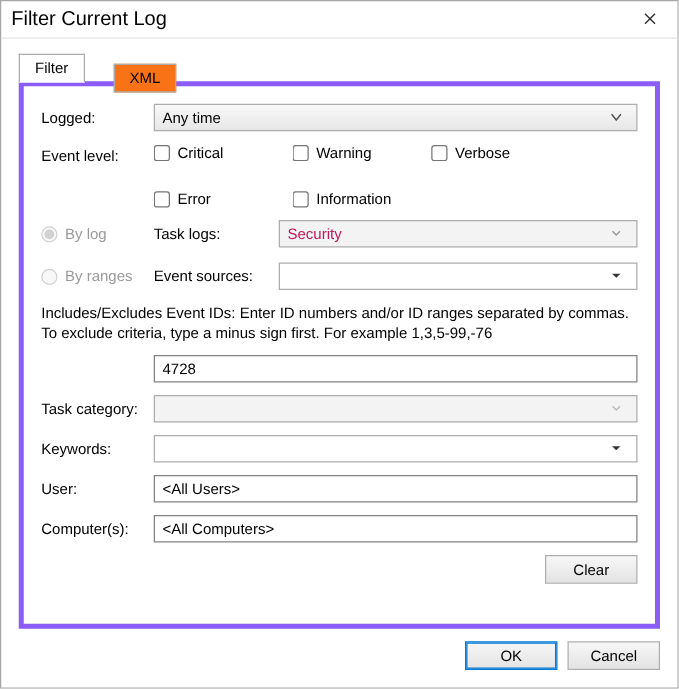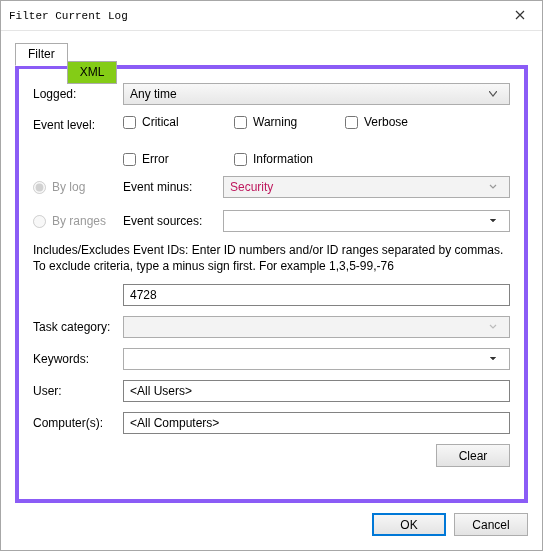--- a/index.html
+++ b/index.html
@@ -23,22 +23,21 @@
   }
   .titlebar {
     height: 30px;
     display: flex;
     align-items: center;
     padding-left: 8px;
     border-bottom: 1px solid #e5e5e5;
   }
   .titlebar-title {
     flex: 1;
-    font-size: 11px;
-    font-family: Liberation Mono, monospace;
+    font-size: 16px;
   }
   .titlebar-close {
     width: 45px;
     height: 29px;
     display: flex;
     align-items: center;
     justify-content: center;
     cursor: pointer;
   }
   .titlebar-close svg { width: 10px; height: 10px; }
@@ -58,22 +57,23 @@
     border: 1px solid #acacac;
     background: #fff;
     margin-right: -1px;
     cursor: pointer;
     position: relative;
   }
   .tab.active {
     border-bottom: 1px solid #fff;
   }
   .tab.inactive {
-    background: #84cc16;
-    top: 18px;
+    background: #f97316;
+    top: 8px;
+    margin-left: 24px;
   }
   .tabpanel {
     border: 4px solid #8b5cf6;
     margin-top: -1px;
     padding: 14px 14px 14px 14px;
     flex: 1;
     background: #fff;
   }
   .row {
     display: flex;
@@ -239,21 +239,21 @@
             </label>
           </div>
         </div>
       </div>
 
       <div class="subgrid" style="margin-bottom:10px;">
         <label class="radio">
           <input type="radio" checked="" disabled="" style="">
           <span>By log</span>
         </label>
-        <div>Event minus:</div>
+        <div>Task logs:</div>
         <div class="combo flat disabled">
           <span>Security</span>
           <span class="caret chev">
             <svg viewBox="0 0 8 6">
                 <path d="M1 1 L4 4 L7 1" fill="none" stroke="#999" stroke-width="1.2"></path>
               </svg>
           </span>
         </div>
 
         <label class="radio">

